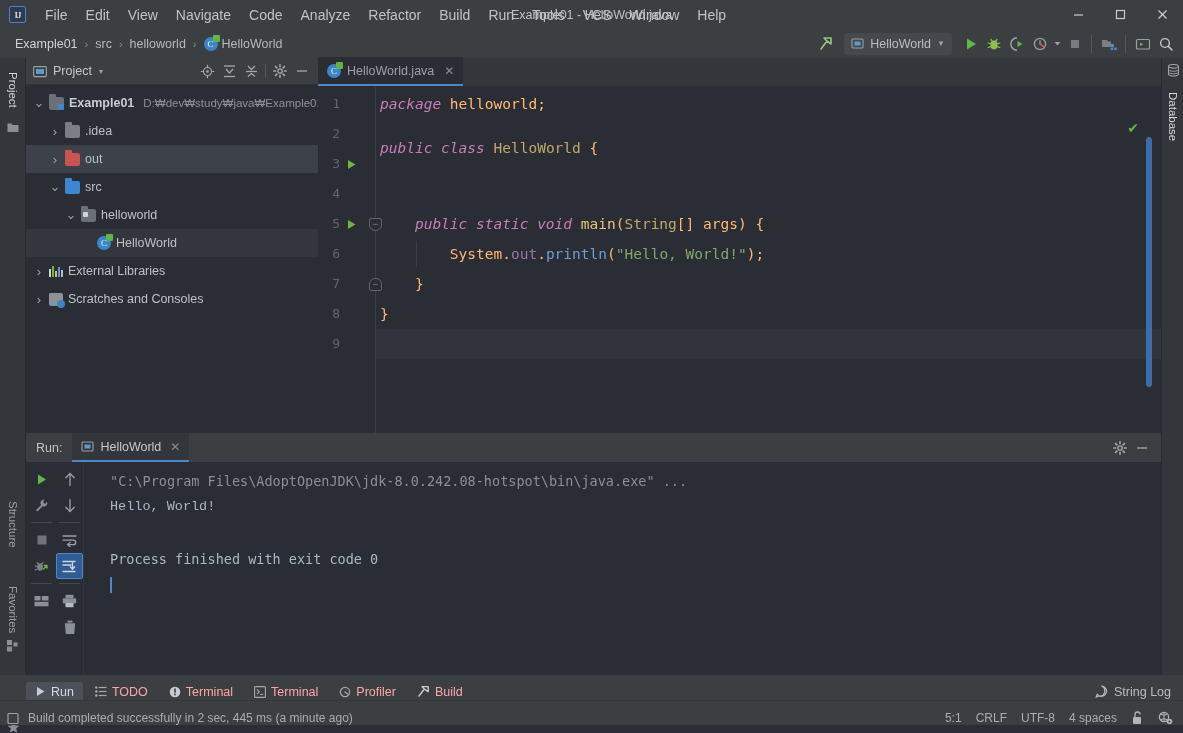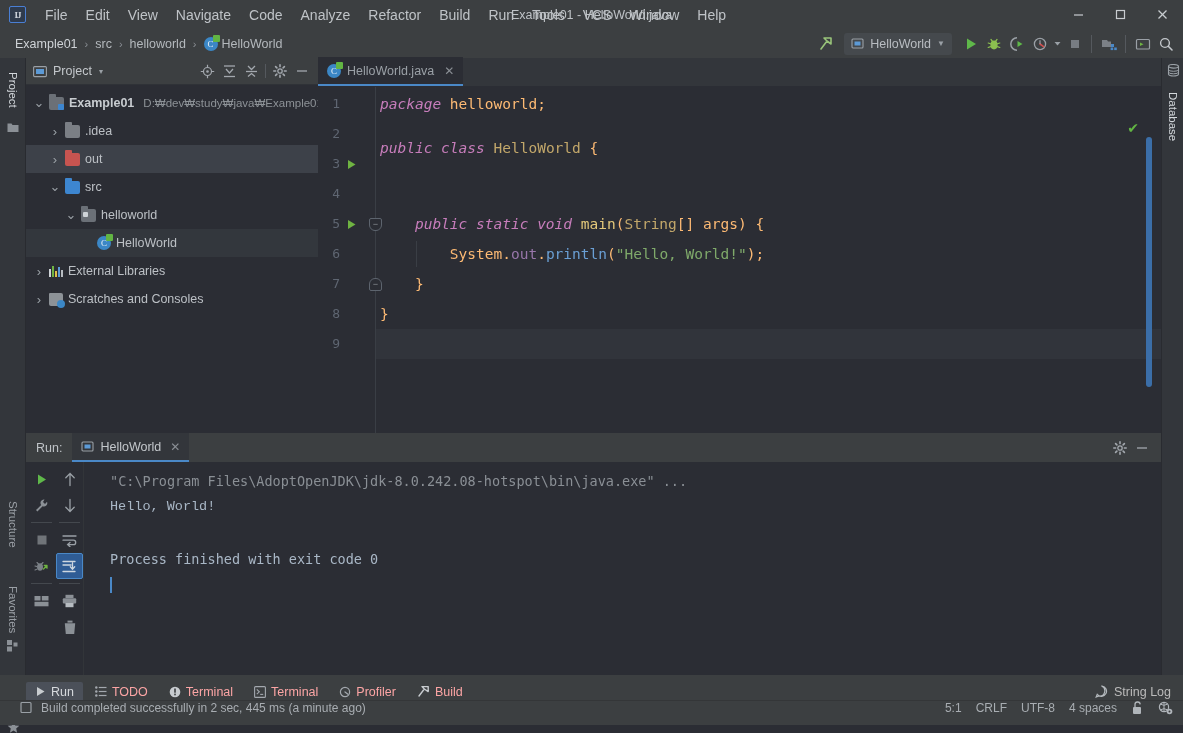--- a/index.html
+++ b/index.html
@@ -277,21 +277,21 @@
   }
   .bb-item {
     display:flex; align-items:center; gap:5px; padding:3px 9px; margin-right:3px;
     font-size:12.5px; color:#fca5a5;
   }
   .bb-item.sel { background:#4b5059; border-radius:2px; color:#d6d9dd; }
   .bb-right { margin-left:auto; display:flex; align-items:center; padding-right:12px; gap:6px; }
 
   .statusbar {
     position:absolute; left:0; top:700px; width:1183px; height:25px;
-    background:#3c3f41; display:flex; align-items:flex-start; padding-left:20px;
+    background:#3c3f41; display:flex; align-items:flex-end; padding-left:7px;
     font-size:12px; color:#a8adb2; border-top:1px solid #343638;
   }
   .sb-right { margin-left:auto; display:flex; align-items:center; gap:14px; padding-right:10px; }
   svg { display:block; }
 </style>
 </head>
 <body>
 
 <div class="app">
 

